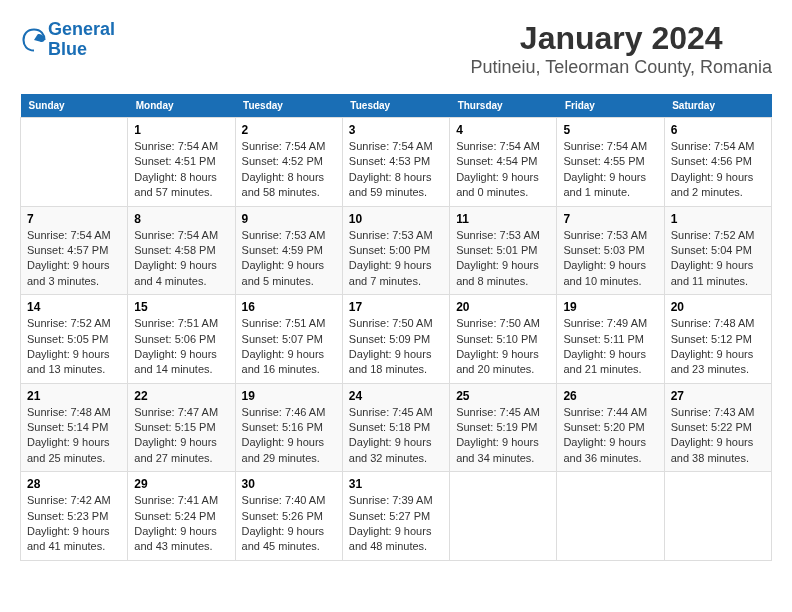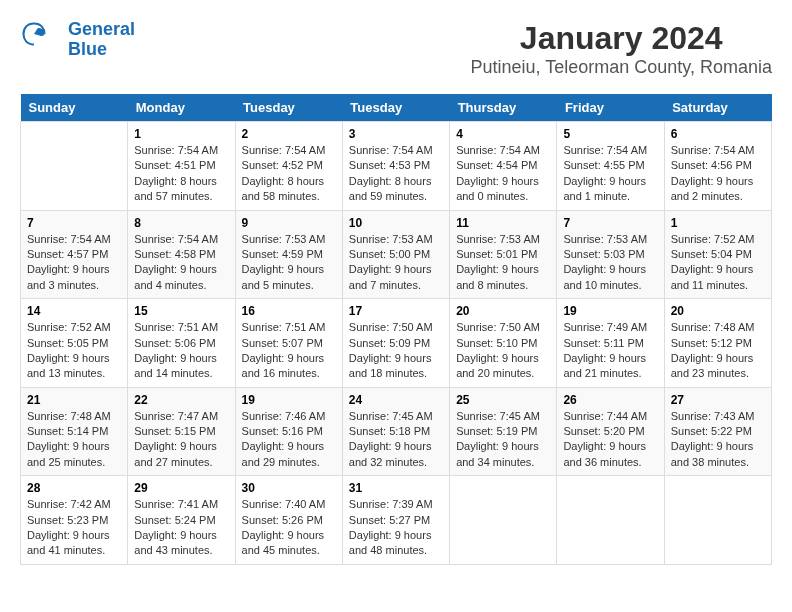--- a/index.html
+++ b/index.html
@@ -11,21 +11,22 @@
       padding: 20px;
     }
     .header {
       display: flex;
       justify-content: space-between;
       align-items: flex-start;
       margin-bottom: 16px;
     }
     .logo {
       display: flex;
-      gap: 20px;
+      align-items: center;
+      gap: 0;
     }
     .logo-text {
       font-size: 18px;
       font-weight: bold;
       color: #333;
       line-height: 1.1;
     }
     .logo-text span { color: #1a6eb5; }
     .logo-icon {
       width: 28px;
@@ -46,21 +47,21 @@
     .calendar {
       width: 100%;
       border-collapse: collapse;
       font-size: 11px;
     }
     .calendar th {
       background-color: #1a6eb5;
       color: white;
       text-align: left;
       padding: 6px 8px;
-      font-size: 13px;
+      font-size: 10px;
       font-weight: bold;
     }
     .calendar td {
       border: 1px solid #ddd;
       vertical-align: top;
       padding: 5px 6px;
       width: calc(100% / 7);
       height: 80px;
     }
     .calendar tr:nth-child(even) td {

